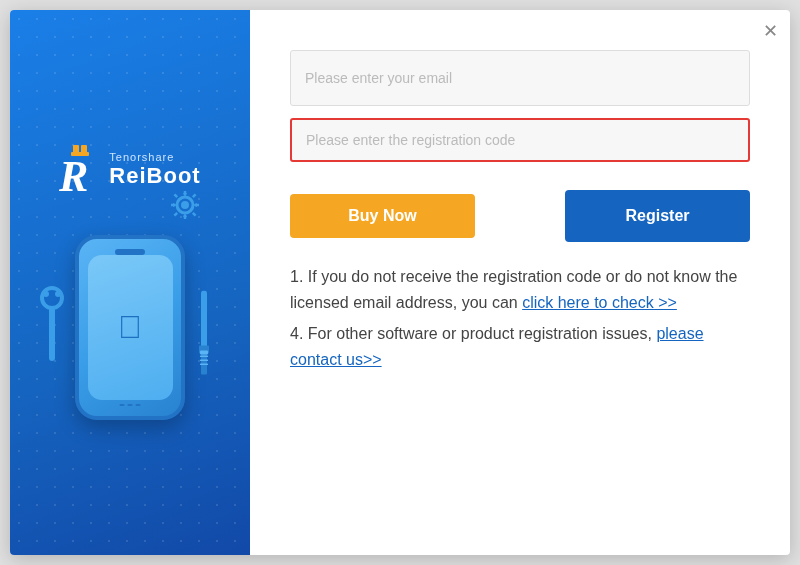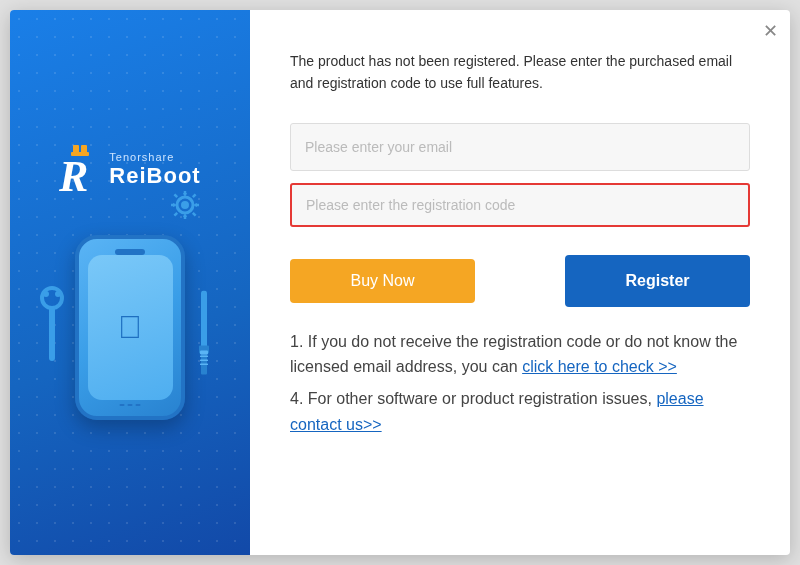--- a/index.html
+++ b/index.html
@@ -158,21 +158,21 @@
       margin-bottom: 28px;
     }
     .input-group {
       display: flex;
       flex-direction: column;
       gap: 12px;
       margin-bottom: 28px;
     }
     .input-field {
       width: 100%;
-      height: 48px;
+      height: 56px;
       border: 1px solid #ddd;
       border-radius: 3px;
       padding: 0 14px;
       font-size: 14px;
       color: #999;
       background: #f7f7f7;
       outline: none;
     }
     .input-field::placeholder {
       color: #bbb;
@@ -201,21 +201,21 @@
       margin-bottom: 22px;
     }
     .btn-buy {
       width: 185px;
       height: 44px;
       background: #f5a623;
       border: none;
       border-radius: 4px;
       color: #fff;
       font-size: 16px;
-      font-weight: 400;
+      font-weight: 700;
       cursor: pointer;
     }
     .btn-register {
       width: 185px;
       height: 52px;
       background: #1565c0;
       border: none;
       border-radius: 4px;
       color: #fff;
       font-size: 16px;
@@ -322,21 +322,20 @@
             <line x1="30.6" y1="9.4" x2="27.8" y2="12.2"></line>
             <line x1="12.2" y1="27.8" x2="9.4" y2="30.6"></line>
           </g>
         </svg>
       </div>
     </div>
   </div>
 
   <div class="right-panel">
 
-    <p class="description">The product has not been registered. Please enter the purchased email and registration code to use full features.</p>
 
     <div class="input-group">
       <input class="input-field" type="email" placeholder="Please enter your email" style="">
       <div class="reg-code-wrapper">
         <input class="reg-code-input" type="text" placeholder="Please enter the registration code" style="">
       </div>
     </div>
 
     <div class="button-row">
       <button class="btn-buy">Buy Now</button>

